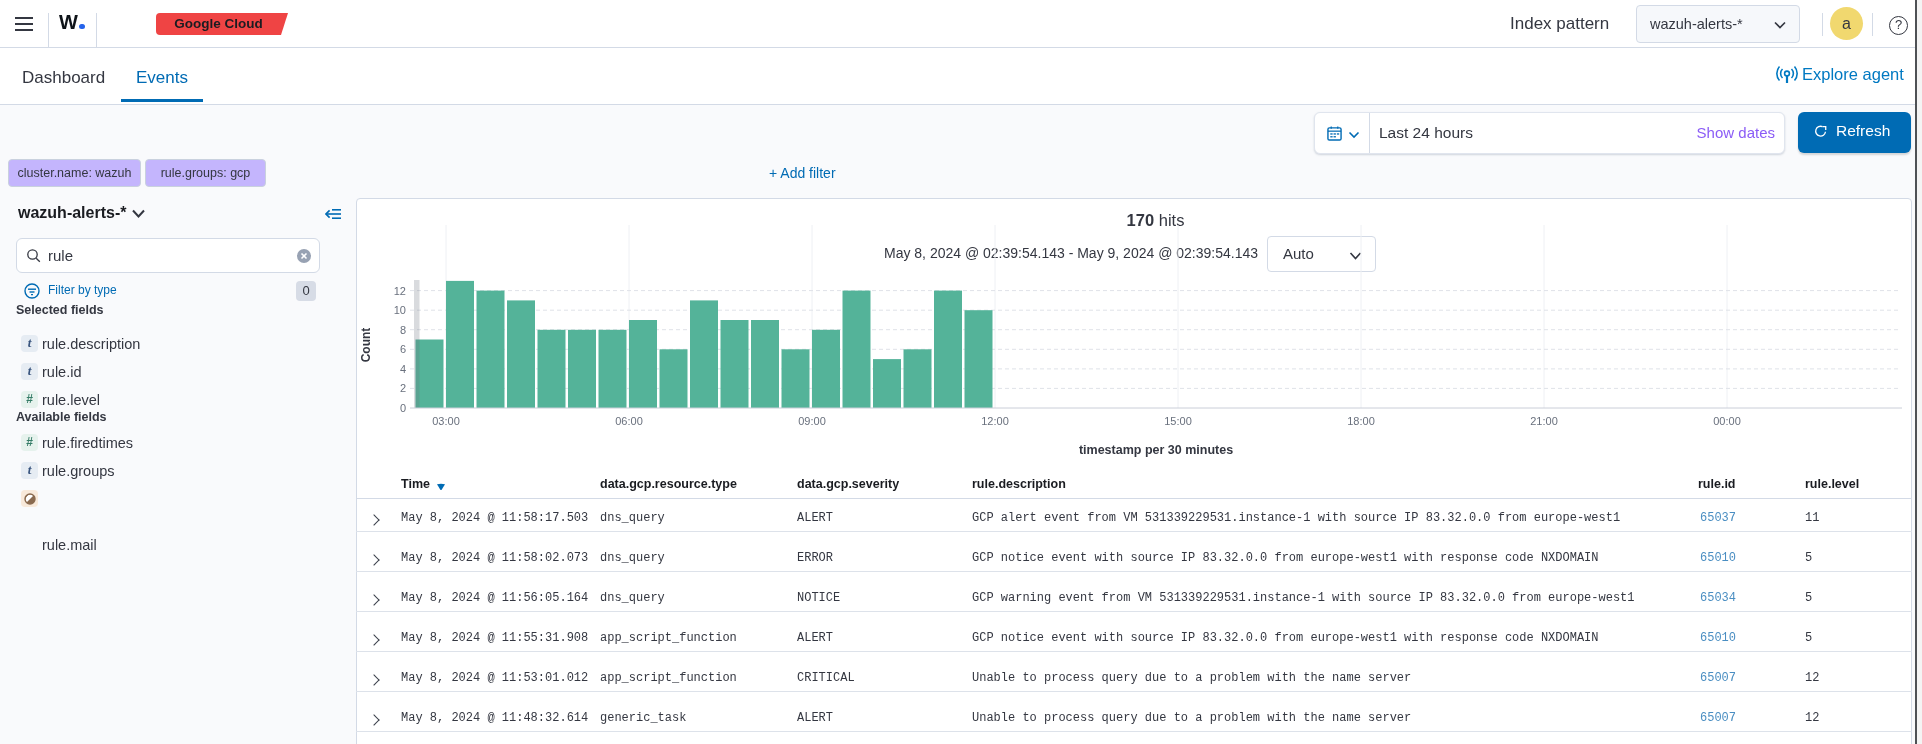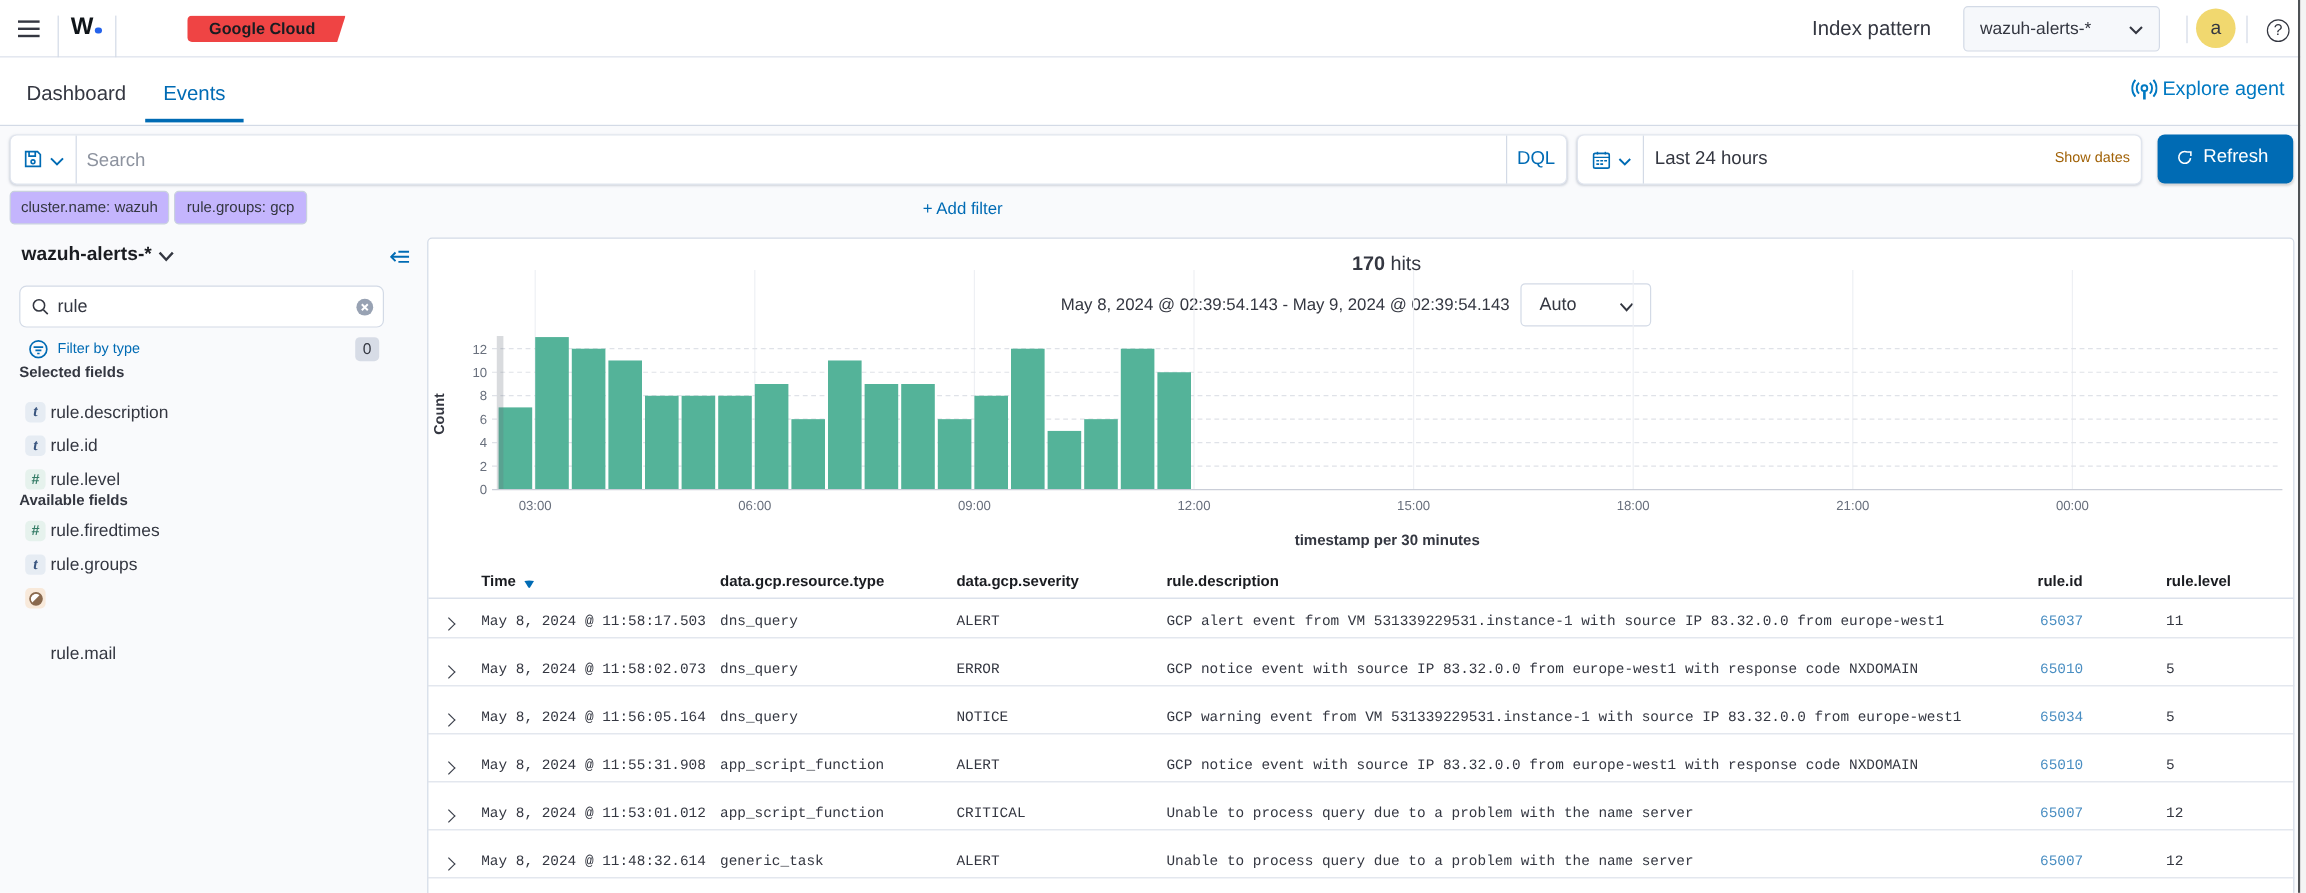--- a/index.html
+++ b/index.html
@@ -64,67 +64,52 @@
 <svg class="abs" style="left:1776px;top:64px;" width="22" height="22" viewBox="0 0 22 22">
   <circle cx="11" cy="9.5" r="2.4" fill="none" stroke="#0079c2" stroke-width="1.6"></circle>
   <line x1="11" y1="12" x2="11" y2="19" stroke="#0079c2" stroke-width="2.2"></line>
   <path d="M6.5 5 A6.3 6.3 0 0 0 6.5 14" fill="none" stroke="#0079c2" stroke-width="1.6"></path>
   <path d="M15.5 5 A6.3 6.3 0 0 1 15.5 14" fill="none" stroke="#0079c2" stroke-width="1.6"></path>
   <path d="M3.5 2.5 A10.5 10.5 0 0 0 3.5 16.5" fill="none" stroke="#0079c2" stroke-width="1.6"></path>
   <path d="M18.5 2.5 A10.5 10.5 0 0 1 18.5 16.5" fill="none" stroke="#0079c2" stroke-width="1.6"></path>
 </svg>
 <div class="abs" style="left:1802px;top:65px;font-size:16.5px;color:#0079c2;">Explore agent</div>
 
-<div class="abs" style="left:8px;top:112px;width:1298px;height:42px;border:1px solid #e0e5ee;border-radius:6px;background:#fff;box-shadow:0 1px 2px rgba(128,140,160,0.35);">
-  <div style="position:absolute;left:54px;top:0;width:1px;height:40px;background:#d3dae6;"></div>
-  <div style="position:absolute;right:49px;top:0;width:1px;height:40px;background:#d3dae6;"></div>
-
-  <svg style="position:absolute;left:11px;top:12px;" width="15" height="15" viewBox="0 0 16 16">
-    <path d="M1.5 1.5 h10.5 l2.5 2.5 v10.5 h-13 z" fill="none" stroke="#006BB4" stroke-width="1.5"></path>
-    <path d="M4.5 1.5 v4 h5.5 v-4" fill="none" stroke="#006BB4" stroke-width="1.5"></path>
-    <circle cx="8" cy="10.5" r="1.7" fill="none" stroke="#006BB4" stroke-width="1.4"></circle>
-  </svg>
-  <svg style="position:absolute;left:32px;top:16px;" width="13" height="11" viewBox="0 0 13 11">
-        <polyline points="1.5,3 6.5,8 11.5,3" fill="none" stroke="#006BB4" stroke-width="1.7"></polyline>
-      </svg>
-  <div style="position:absolute;left:63px;top:12px;font-size:15.5px;color:#8d939f;">Search</div>
-  <div style="position:absolute;right:9px;top:11px;font-size:15.5px;color:#006BB4;">DQL</div>
-</div>
 
 <div class="abs" style="left:1314px;top:112px;width:471px;height:42px;border:1px solid #e0e5ee;border-radius:6px;background:#fff;box-shadow:0 1px 2px rgba(128,140,160,0.35);">
   <div style="position:absolute;left:54px;top:0;width:1px;height:40px;background:#d3dae6;"></div>
 
   <svg style="position:absolute;left:12px;top:13px;" width="15" height="15" viewBox="0 0 16 16">
     <rect x="1" y="2" width="14" height="13" rx="1.5" fill="none" stroke="#006BB4" stroke-width="1.5"></rect>
     <line x1="1" y1="5.5" x2="15" y2="5.5" stroke="#006BB4" stroke-width="1.3"></line>
     <line x1="4.5" y1="0.5" x2="4.5" y2="3" stroke="#006BB4" stroke-width="1.3"></line>
     <line x1="11.5" y1="0.5" x2="11.5" y2="3" stroke="#006BB4" stroke-width="1.3"></line>
     <line x1="3.5" y1="8.5" x2="6" y2="8.5" stroke="#006BB4" stroke-width="1.4"></line>
     <line x1="7" y1="8.5" x2="9.5" y2="8.5" stroke="#006BB4" stroke-width="1.4"></line>
     <line x1="10.5" y1="8.5" x2="13" y2="8.5" stroke="#006BB4" stroke-width="1.4"></line>
     <line x1="3.5" y1="11.5" x2="6" y2="11.5" stroke="#006BB4" stroke-width="1.4"></line>
     <line x1="7" y1="11.5" x2="9.5" y2="11.5" stroke="#006BB4" stroke-width="1.4"></line>
   </svg>
   <svg style="position:absolute;left:33px;top:17px;" width="12" height="10" viewBox="0 0 12 10">
         <polyline points="1.5,2.5 6,7 10.5,2.5" fill="none" stroke="#006BB4" stroke-width="1.6"></polyline>
       </svg>
   <div style="position:absolute;left:64px;top:11px;font-size:15.5px;color:#343741;">Last 24 hours</div>
-  <div style="position:absolute;right:9px;top:11px;font-size:12px;color:#a16207;">Show dates</div>
+  <div style="position:absolute;right:9px;top:11px;font-size:15px;color:#8b5cf6;">Show dates</div>
 </div>
 
 <div class="abs" style="left:1798px;top:112px;width:113px;height:41px;background:#006BB4;border-radius:6px;box-shadow:0 2px 2px rgba(0,0,0,0.15);">
   <svg style="position:absolute;left:16px;top:12px;" width="14" height="14" viewBox="0 0 16 16">
     <path d="M9.8 3.1 A5.6 5.6 0 1 0 13.1 8.9" fill="none" stroke="#fff" stroke-width="1.5"></path>
     <polyline points="9.8,3.1 13.4,3.1 13.4,6.8" fill="none" stroke="#fff" stroke-width="1.5"></polyline>
   </svg>
   <div style="position:absolute;left:38px;top:10px;font-size:15.5px;color:#fff;">Refresh</div>
 </div>
 
 <div class="abs pill" style="left:8px;top:159px;width:133px;text-align:center;">cluster.name: wazuh</div>
-<div class="abs pill" style="left:145px;top:159px;width:111px;text-align:center;">rule.groups: gcp</div>
+<div class="abs pill" style="left:145px;top:159px;width:121px;text-align:center;">rule.groups: gcp</div>
 <div class="abs" style="left:769px;top:165px;font-size:14px;color:#006BB4;">+ Add filter</div>
 
 <div class="abs" style="left:18px;top:204px;font-size:16px;font-weight:bold;color:#1a1c21;">wazuh-alerts-*</div>
 <svg class="abs" style="left:131px;top:208px;" width="15" height="11" viewBox="0 0 15 11">
       <polyline points="2,2.5 7.5,8.5 13,2.5" fill="none" stroke="#343741" stroke-width="2"></polyline>
     </svg>
 
 <svg class="abs" style="left:325px;top:208px;" width="16" height="12" viewBox="0 0 16 12">
   <line x1="7" y1="1.8" x2="16" y2="1.8" stroke="#006BB4" stroke-width="1.6"></line>
   <line x1="7" y1="10.2" x2="16" y2="10.2" stroke="#006BB4" stroke-width="1.6"></line>

